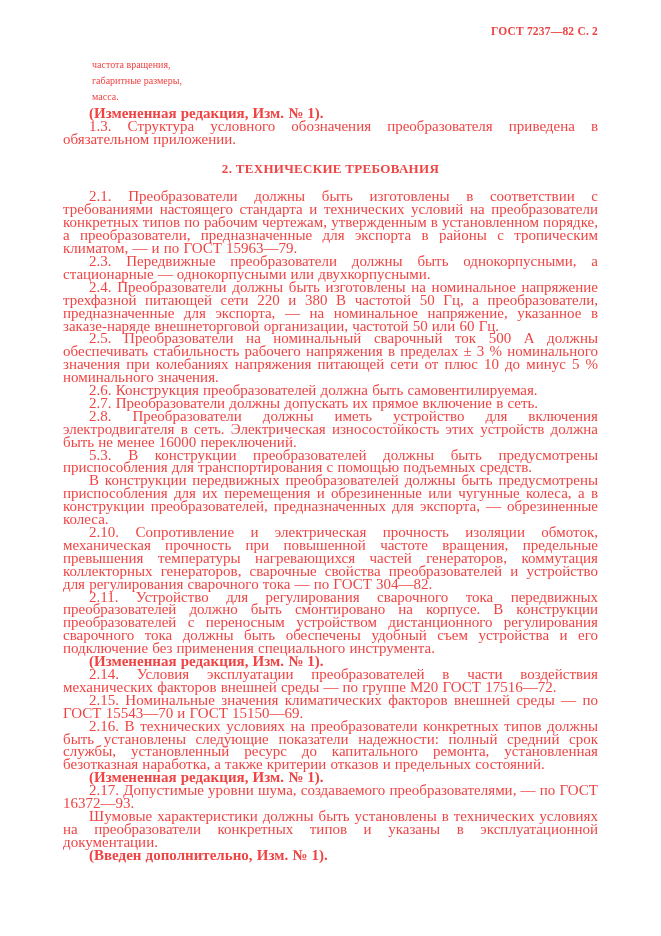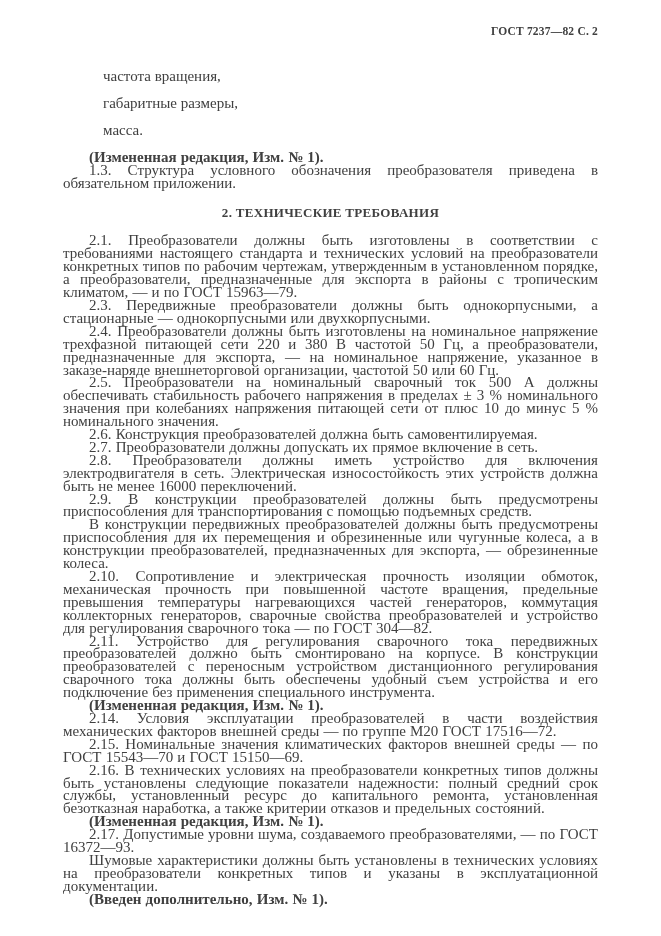--- a/index.html
+++ b/index.html
@@ -5,21 +5,21 @@
   html, body {
     margin: 0;
     padding: 0;
     background: #ffffff;
   }
   .page {
     position: relative;
     width: 661px;
     height: 936px;
     background: #ffffff;
-    color: #404040;
+    color: #ef4444;
     font-family: "Liberation Serif", "DejaVu Serif", serif;
     overflow: hidden;
   }
   .page-header {
     position: absolute;
     top: 25px;
     left: 63px;
     width: 535px;
     text-align: right;
     font-weight: bold;
@@ -39,22 +39,22 @@
     line-height: 12.9px;
     text-indent: 26px;
     text-align: justify;
     word-spacing: 0.4px;
   }
   .para.bold {
     font-weight: bold;
     text-align: left;
   }
   .intro-item {
-    margin: 14px;
-    font-size: 15px;
+    margin: 3px;
+    font-size: 10px;
     line-height: 12.9px;
     text-indent: 26px;
   }
   .section-heading {
     margin: 17px 0 15px 0;
     font-size: 13px;
     font-weight: bold;
     text-align: center;
     letter-spacing: 0.3px;
     line-height: 13px;
@@ -80,21 +80,21 @@
     <h2 class="section-heading">2. ТЕХНИЧЕСКИЕ ТРЕБОВАНИЯ</h2>
 
     <div id="paragraphs">
         <p class="para">2.1. Преобразователи должны быть изготовлены в соответствии с требованиями настоящего стандарта и технических условий на преобразователи конкретных типов по рабочим чертежам, утвержденным в установленном порядке, а преобразователи, предназначенные для экспорта в районы с тропическим климатом, — и по ГОСТ 15963—79.</p>
         <p class="para">2.3. Передвижные преобразователи должны быть однокорпусными, а стационарные — однокорпусными или двухкорпусными.</p>
         <p class="para">2.4. Преобразователи должны быть изготовлены на номинальное напряжение трехфазной питающей сети 220 и 380 В частотой 50 Гц, а преобразователи, предназначенные для экспорта, — на номинальное напряжение, указанное в заказе-наряде внешнеторговой организации, частотой 50 или 60 Гц.</p>
         <p class="para">2.5. Преобразователи на номинальный сварочный ток 500 А должны обеспечивать стабильность рабочего напряжения в пределах ± 3 % номинального значения при колебаниях напряжения питающей сети от плюс 10 до минус 5 % номинального значения.</p>
         <p class="para">2.6. Конструкция преобразователей должна быть самовентилируемая.</p>
         <p class="para">2.7. Преобразователи должны допускать их прямое включение в сеть.</p>
         <p class="para">2.8. Преобразователи должны иметь устройство для включения электродвигателя в сеть. Электрическая износостойкость этих устройств должна быть не менее 16000 переключений.</p>
-        <p class="para">2.9. В конструкции преобразователей должны быть предусмотрены приспособления для транспортирования с помощью подъемных средств.</p>
+        <p class="para">5.3. В конструкции преобразователей должны быть предусмотрены приспособления для транспортирования с помощью подъемных средств.</p>
         <p class="para">В конструкции передвижных преобразователей должны быть предусмотрены приспособления для их перемещения и обрезиненные или чугунные колеса, а в конструкции преобразователей, предназначенных для экспорта, — обрезиненные колеса.</p>
         <p class="para">2.10. Сопротивление и электрическая прочность изоляции обмоток, механическая прочность при повышенной частоте вращения, предельные превышения температуры нагревающихся частей генераторов, коммутация коллекторных генераторов, сварочные свойства преобразователей и устройство для регулирования сварочного тока — по ГОСТ 304—82.</p>
         <p class="para">2.11. Устройство для регулирования сварочного тока передвижных преобразователей должно быть смонтировано на корпусе. В конструкции преобразователей с переносным устройством дистанционного регулирования сварочного тока должны быть обеспечены удобный съем устройства и его подключение без применения специального инструмента.</p>
         <p class="para bold">(Измененная редакция, Изм. № 1).</p>
         <p class="para">2.14. Условия эксплуатации преобразователей в части воздействия механических факторов внешней среды — по группе М20 ГОСТ 17516—72.</p>
         <p class="para">2.15. Номинальные значения климатических факторов внешней среды — по ГОСТ 15543—70 и ГОСТ 15150—69.</p>
         <p class="para">2.16. В технических условиях на преобразователи конкретных типов должны быть установлены следующие показатели надежности: полный средний срок службы, установленный ресурс до капитального ремонта, установленная безотказная наработка, а также критерии отказов и предельных состояний.</p>
         <p class="para bold">(Измененная редакция, Изм. № 1).</p>
         <p class="para">2.17. Допустимые уровни шума, создаваемого преобразователями, — по ГОСТ 16372—93.</p>
         <p class="para">Шумовые характеристики должны быть установлены в технических условиях на преобразователи конкретных типов и указаны в эксплуатационной документации.</p>

